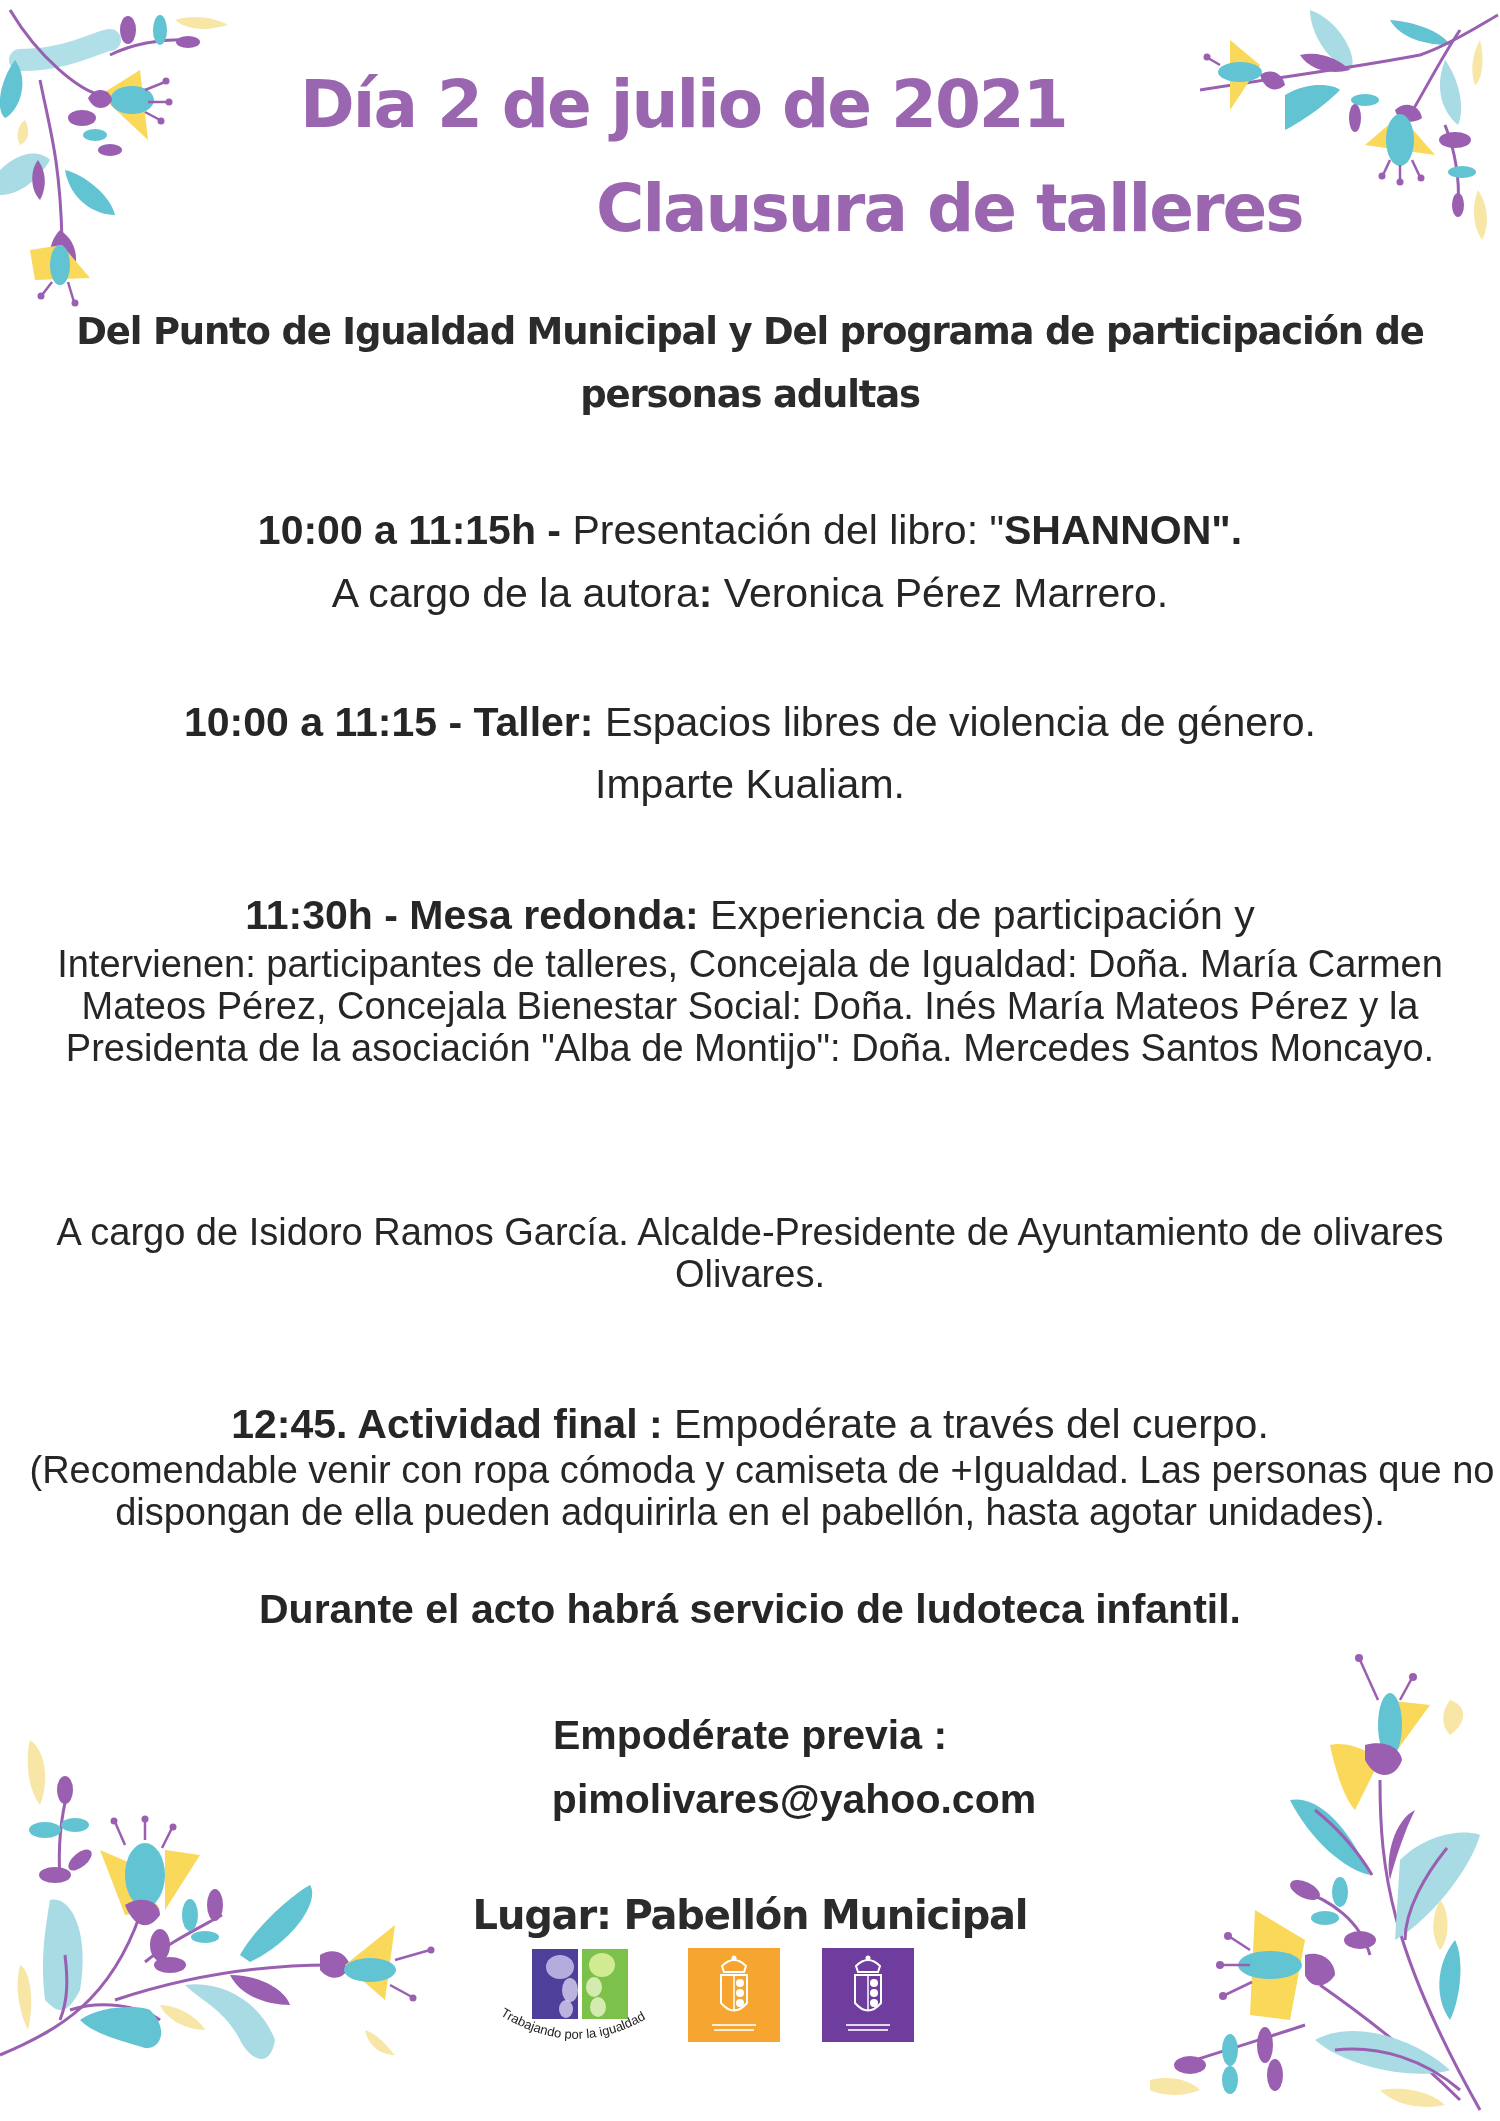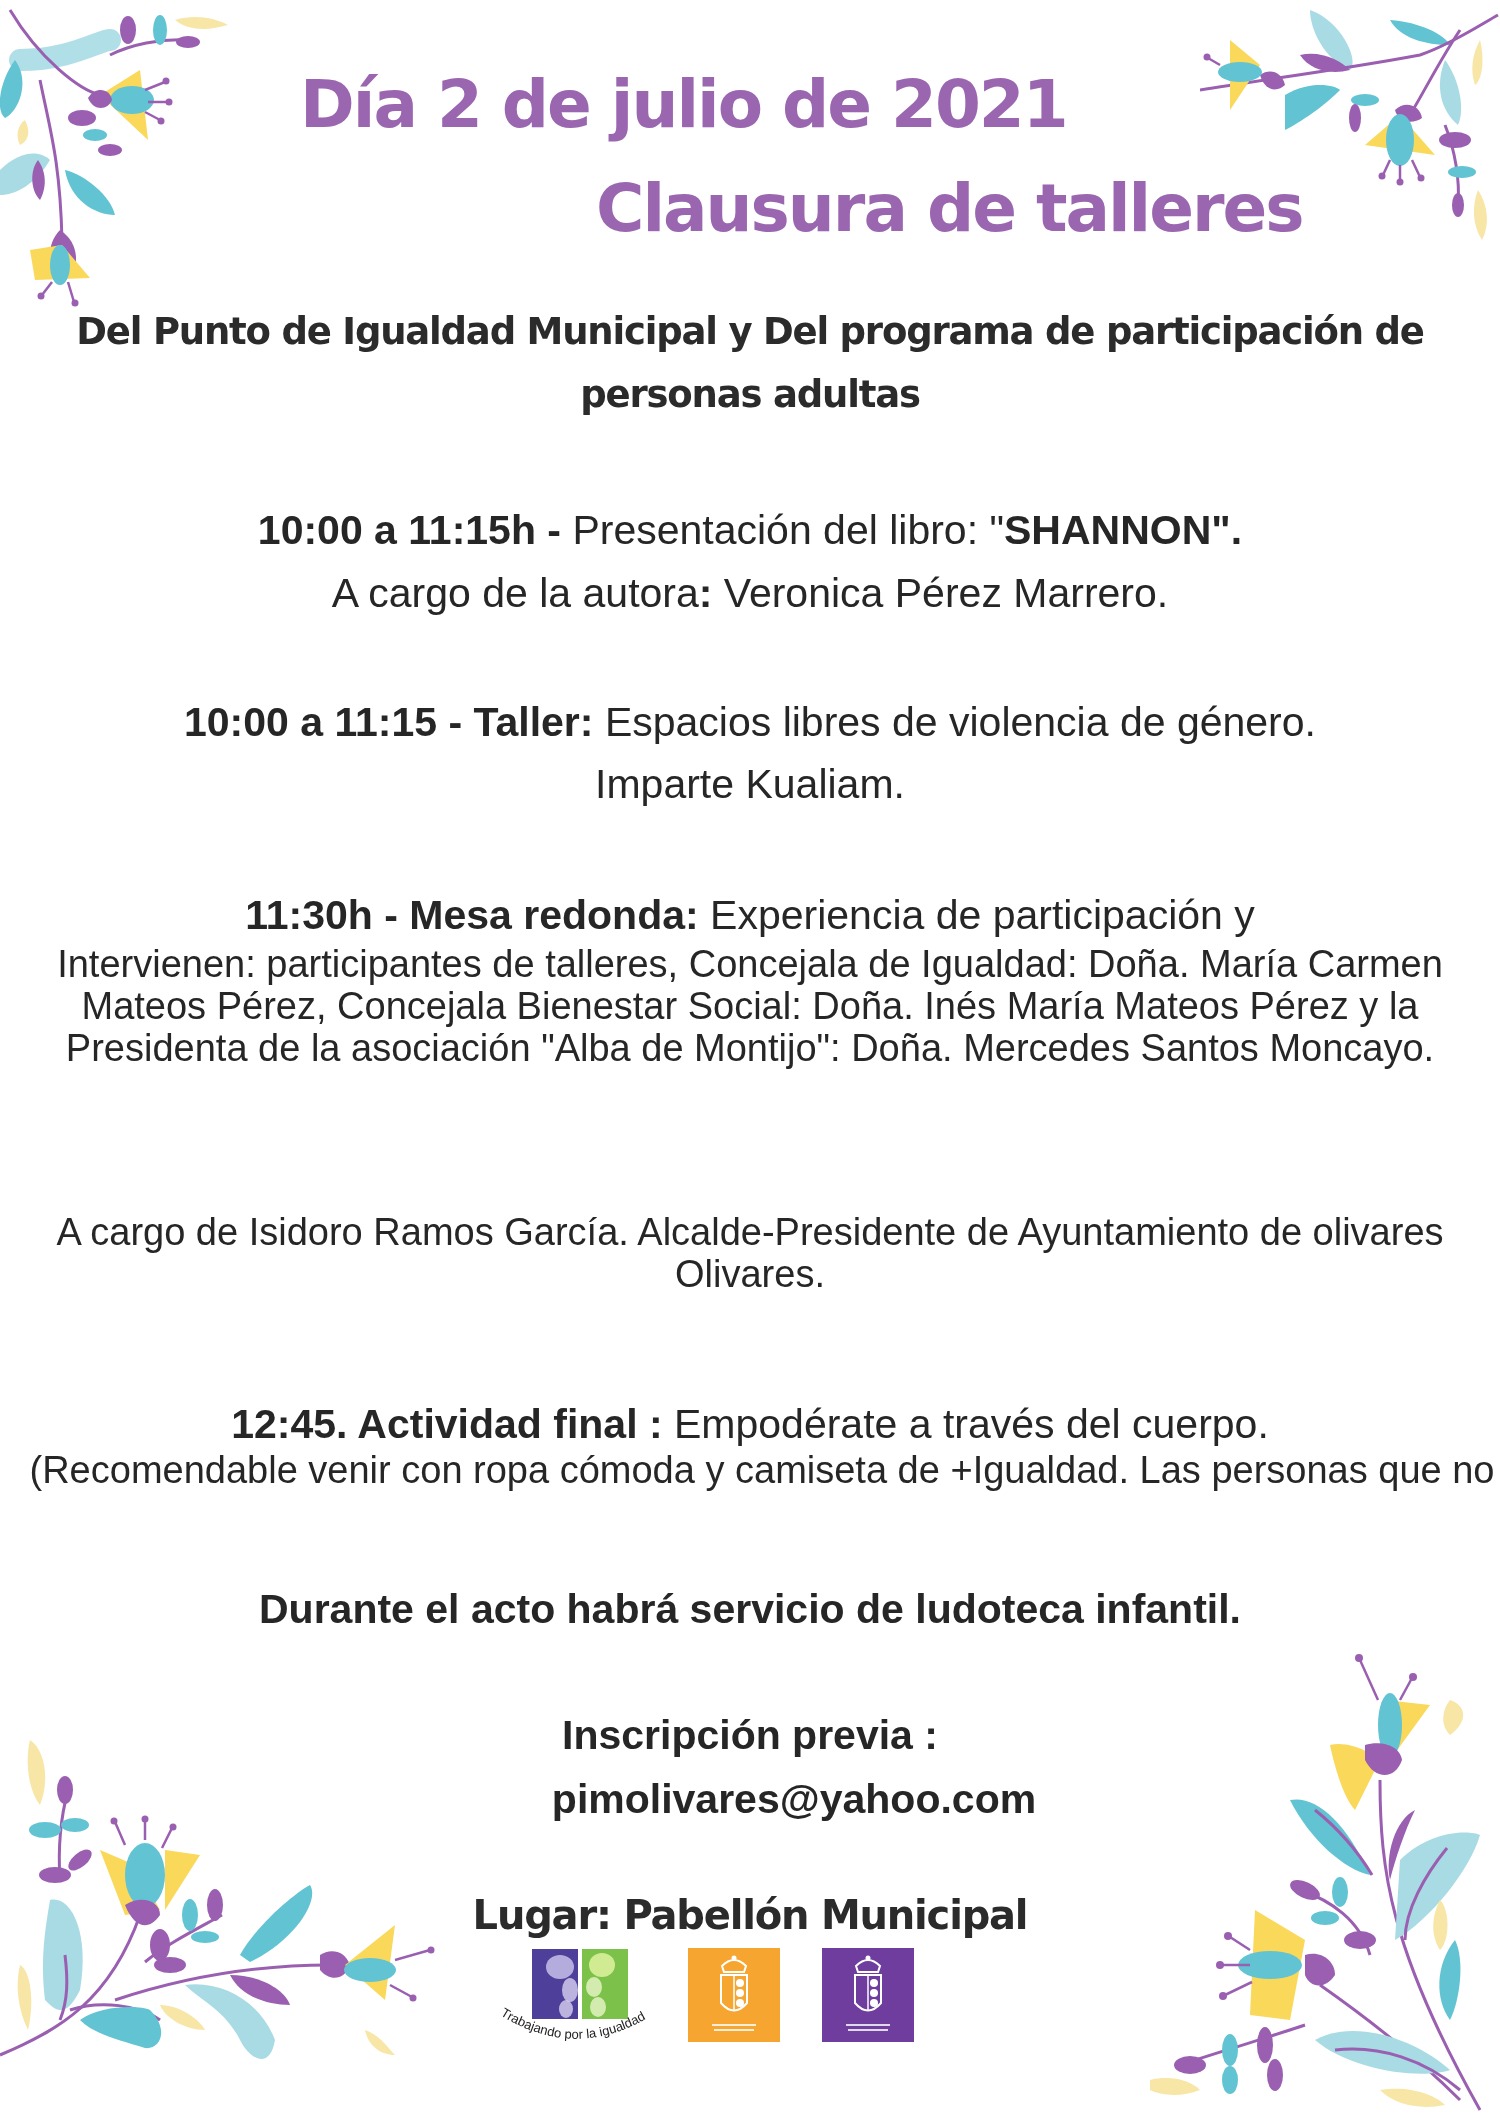--- a/index.html
+++ b/index.html
@@ -210,25 +210,26 @@
 <div class="abs center" style="top:1211px;">
   <span class="line small" style="margin-top:2px;">A cargo de Isidoro Ramos García. Alcalde-Presidente de Ayuntamiento de olivares</span>
   <span class="line small" style="margin-top:4px;">Olivares.</span>
 </div>
 
 <div class="abs center" style="top:1400px;">
   <span class="line big">
     <b>12:45. Actividad final :</b><span> Empodérate a través del cuerpo.</span>
   </span>
   <span class="line small" style="margin-top:3px;padding-left:24px;">(Recomendable venir con ropa cómoda y camiseta de +Igualdad. Las personas que no</span>
+  <span class="line small" style="margin-top:4px;">dispongan de ella pueden adquirirla en el pabellón, hasta agotar unidades).</span>
 </div>
 
 <div class="abs center big b" style="top:1585px;">Durante el acto habrá servicio de ludoteca infantil.</div>
 
-<div class="abs center big b" style="top:1711px;">Inscripción previa :</div>
+<div class="abs center big b" style="top:1711px;">Empodérate previa :</div>
 <div class="abs center big b" style="top:1775px;padding-left:44px;">pimolivares@yahoo.com</div>
 
 <div class="abs center sub" style="top:1892px; font-size:40px;">Lugar: Pabellón Municipal</div>
 
 <div class="logo" style="left:490px; top:1945px; width:180px; height:115px;">
   <svg width="180" height="115" viewBox="0 0 180 115">
     <rect x="42" y="4" width="46" height="70" fill="#4e3f9a"></rect>
     <rect x="92" y="4" width="46" height="70" fill="#7cc24a"></rect>
     <ellipse cx="70" cy="22" rx="14" ry="12" fill="#c8c0ea" opacity="0.85"></ellipse>
     <ellipse cx="80" cy="45" rx="8" ry="12" fill="#d8d2f0" opacity="0.8"></ellipse>

